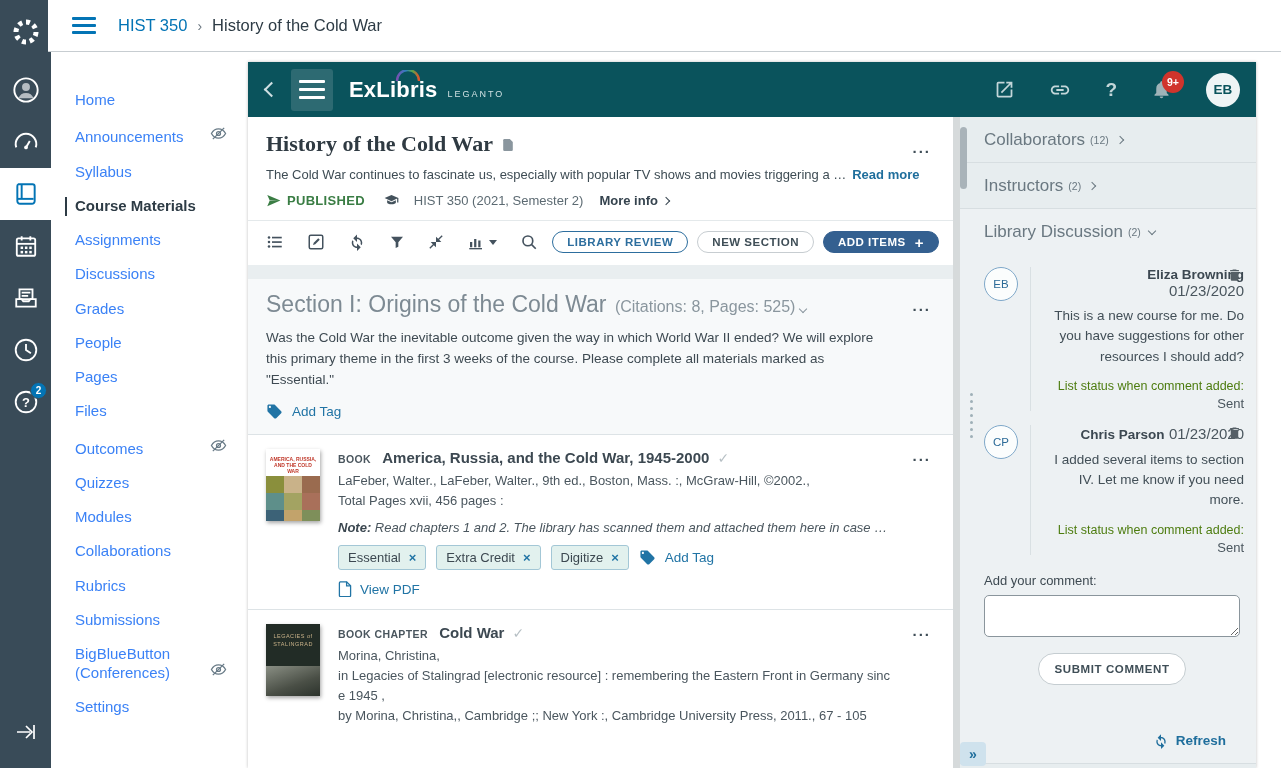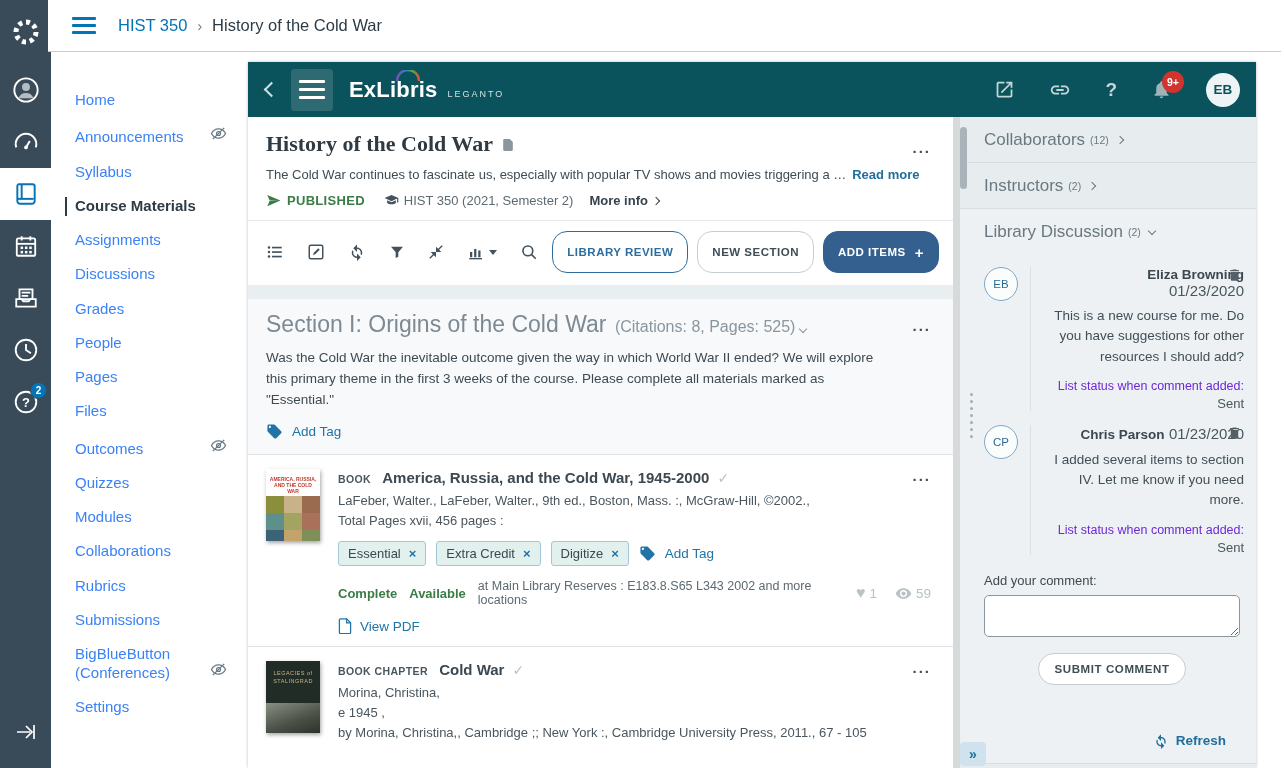--- a/index.html
+++ b/index.html
@@ -71,35 +71,35 @@
   .title-block { padding:14px 18px 12px 18px; border-bottom:1px solid #e4e9eb; position:relative; }
   .list-title { font-family:"Liberation Serif", serif; font-size:22px; color:#2f3a42; display:inline; }
   .title-note-icon { color:#8a969e; margin-left:6px; }
   .more-dots { position:absolute; right:22px; font-weight:bold; color:#3f4e57; letter-spacing:2px;
     font-size:15px; cursor:pointer; line-height:10px; }
   .title-block .more-dots { top:26px; }
   .list-desc { font-size:13px; color:#3e4c54; margin-top:10px; }
   .read-more { color:#1F6E9C; font-weight:bold; margin-left:6px; cursor:pointer; }
   .status-row { display:flex; align-items:center; margin-top:11px; font-size:13px; }
   .published { color:#3a7d44; font-weight:bold; letter-spacing:.3px; display:flex; align-items:center; gap:6px;}
-  .course-code { color:#5c6a72; display:flex; align-items:center; gap:4px; margin-left:18px; }
+  .course-code { color:#5c6a72; display:flex; align-items:center; gap:14px; margin-left:18px; }
   .more-info { color:#35434E; font-weight:bold; margin-left:16px; cursor:pointer; display:flex; align-items:center;}
   .chev { display:inline-block; width:6px; height:6px; border-right:1.8px solid currentColor;
     border-bottom:1.8px solid currentColor; }
   .chev.r { transform:rotate(-45deg); margin-left:5px; }
   .chev.d { transform:rotate(45deg); margin-left:5px; margin-top:-3px; }
 
   
   .toolbar { display:flex; align-items:center; padding:10px 14px 12px 18px; }
   .tool-icons { display:flex; align-items:center; gap:23px; color:#44525e; }
   .tool-icons .ti { cursor:pointer; display:flex; align-items:center; }
   .caret-down { width:0; height:0; border-left:4px solid transparent; border-right:4px solid transparent;
     border-top:5px solid #44525e; margin-left:4px; }
   .tb-buttons { margin-left:auto; display:flex; align-items:center; gap:9px; }
-  .pill { height:42px; border-radius:15px; font-size:11.5px; font-weight:bold; letter-spacing:.5px;
+  .pill { height:22px; border-radius:15px; font-size:11.5px; font-weight:bold; letter-spacing:.5px;
     padding:0 14px; display:flex; align-items:center; cursor:pointer; background:#fff; }
   .pill.review { border:1px solid #2d6e9e; color:#2d6e9e; }
   .pill.newsec { border:1px solid #c7cdd1; color:#3f4e57; }
   .pill.additems { background:#346090; color:#fff; border:1px solid #346090; gap:9px; }
   .plus { font-size:15px; font-weight:bold; }
 
   .band-gap { height:14px; background:#e9eef0; }
 
   
   .section-head { background:#f7f9fa; padding:12px 18px 14px 18px; position:relative; }
@@ -154,21 +154,21 @@
 
   .comments { padding:12px 16px 0 24px; }
   .comment { display:flex; margin-bottom:14px; }
   .cm-avatar { flex:0 0 34px; width:34px; height:34px; border-radius:50%; border:1px solid #7fa8c9;
     background:#fbfdfd; color:#2b6a97; font-size:11.5px; display:flex; align-items:center; justify-content:center; }
   .cm-body { flex:1; margin-left:12px; border-left:1px solid #d9e0e3; padding-left:13px; position:relative;text-align:right; }
   .cm-name { font-size:13.5px; font-weight:bold; color:#3c4851; }
   .cm-date { font-size:15px; color:#4a565e; }
   .cm-trash { position:absolute; right:2px; top:0; color:#555f66; cursor:pointer; }
   .cm-text { font-size:13.5px; color:#424f57; line-height:1.5; margin-top:7px; width:200px; }
-  .cm-status-label { font-size:12.5px; color:#6d28d9; margin-top:12px; }
+  .cm-status-label { font-size:12.5px; color:#4d7c0f; margin-top:12px; }
   .cm-status { font-size:13px; color:#4a565e; margin-top:3px; }
 
   .add-comment { padding:4px 16px 0 24px; }
   .ac-label { font-size:13px; color:#3e4a52; }
   .ac-textarea { margin-top:7px; width:100%; height:42px; border:1px solid #8a959c; border-radius:5px;
     background:#fff; resize:both; font-family:"Liberation Sans",sans-serif; font-size:13px; padding:5px; }
   .ac-row { display:flex; align-items:center; margin-top:12px; padding-bottom:14px;flex-direction:column; }
   .submit-btn { background:#fff; border:1px solid #c5cdd1; border-radius:16px; padding:9px 15px;
     font-size:11.5px; font-weight:bold; letter-spacing:.6px; color:#3f4e57; cursor:pointer; }
   .refresh-link { margin-left:auto; margin-right:14px; display:flex; align-items:center; gap:7px;
@@ -509,57 +509,44 @@
             <div class="cit-title-row">
               <span class="cit-type">BOOK</span>
               <span class="cit-title">America, Russia, and the Cold War, 1945-2000</span>
               <span class="cit-check">✓</span>
             </div>
             <span class="more-dots">...</span>
             <div class="cit-meta">
               <div>LaFeber, Walter.,  LaFeber, Walter.,  9th ed.,  Boston, Mass. :,  McGraw-Hill,  ©2002.,</div>
               <div>Total Pages xvii, 456 pages :</div>
             </div>
+            <div class="note-row">
+              <span class="note-label">Note:</span>
+              <span>Read chapters 1 and 2. The library has scanned them and attached them here in case …</span>
+            </div>
             <div class="tags-row">
               <span class="chip">
                   <span>Essential</span>
                   <span class="x">×</span>
                 </span>
               <span class="chip">
                   <span>Extra Credit</span>
                   <span class="x">×</span>
                 </span>
               <span class="chip">
                   <span>Digitize</span>
                   <span class="x">×</span>
                 </span>
               <span class="addtag-row" style="margin-top:0">
                 <svg width="17" height="17" viewBox="0 0 24 24" fill="#2174a5">
                     <path d="M21.41 11.58l-9-9C12.05 2.22 11.55 2 11 2H4c-1.1 0-2 .9-2 2v7c0 .55.22 1.05.59 1.42l9 9c.36.36.86.58 1.41.58.55 0 1.05-.22 1.41-.59l7-7c.37-.36.59-.86.59-1.41 0-.55-.23-1.06-.59-1.42zM5.5 7C4.67 7 4 6.33 4 5.5S4.67 4 5.5 4 7 4.67 7 5.5 6.33 7 5.5 7z"></path>
                   </svg>
                 <span>Add Tag</span>
               </span>
             </div>
-            <div class="cit-status">
-              <span class="st-complete">Complete</span>
-              <span class="st-avail">Available</span>
-              <span class="st-loc">at Main Library Reserves : E183.8.S65 L343 2002 and more locations</span>
-              <span class="counts">
-                <span class="count">
-                    <span class="heart">♥</span>
-                    <span>1</span>
-                  </span>
-                <span class="count">
-                    <svg width="17" height="17" viewBox="0 0 24 24" fill="#b9c2c7">
-                      <path d="M12 4.5C7 4.5 2.73 7.61 1 12c1.73 4.39 6 7.5 11 7.5s9.27-3.11 11-7.5c-1.73-4.39-6-7.5-11-7.5zm0 12.5a5 5 0 1 1 0-10 5 5 0 0 1 0 10zm0-8a3 3 0 1 0 0 6 3 3 0 0 0 0-6z"></path>
-                    </svg>
-                    <span>59</span>
-                  </span>
-              </span>
-            </div>
             <div class="action-row">
               <svg width="14" height="16" viewBox="0 0 16 20" fill="none" stroke="#2174a5" stroke-width="1.6">
                   <path d="M2 1h8l5 5v12a1.5 1.5 0 0 1-1.5 1.5h-11A1.5 1.5 0 0 1 1 18V2.5A1.5 1.5 0 0 1 2 1z"></path>
                   <path d="M10 1v5h5"></path>
                 </svg>
               <span>View PDF</span>
             </div>
           </div>
         </div>
 
@@ -572,20 +559,21 @@
           </div>
           <div class="cit-body">
             <div class="cit-title-row">
               <span class="cit-type">BOOK CHAPTER</span>
               <span class="cit-title">Cold War</span>
               <span class="cit-check">✓</span>
             </div>
             <span class="more-dots">...</span>
             <div class="cit-meta">
               <div>Morina, Christina,</div>
+              <div>in Legacies of Stalingrad [electronic resource] : remembering the Eastern Front in Germany sinc</div>
               <div>e 1945 ,</div>
               <div>by Morina, Christina,,  Cambridge ;; New York :,  Cambridge University Press,  2011.,  67 - 105</div>
             </div>
 
           </div>
         </div>
       </main>
 
       <div id="splitter"></div>
 

